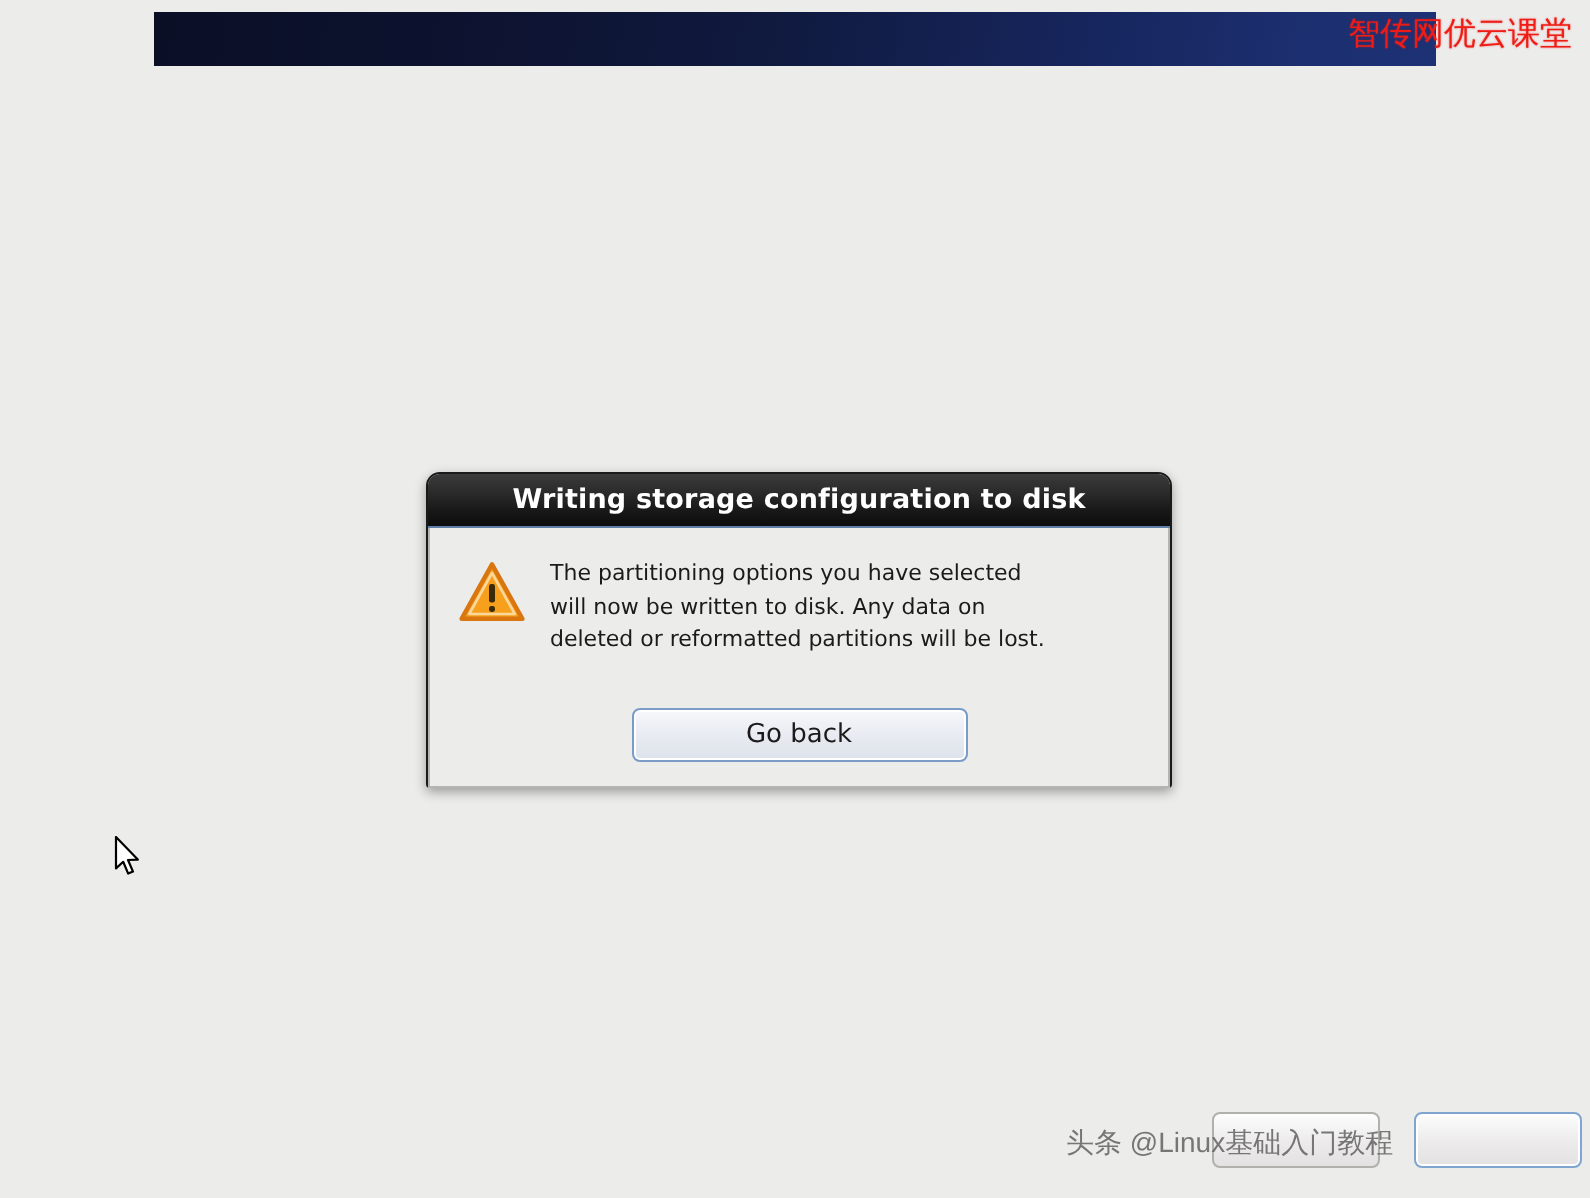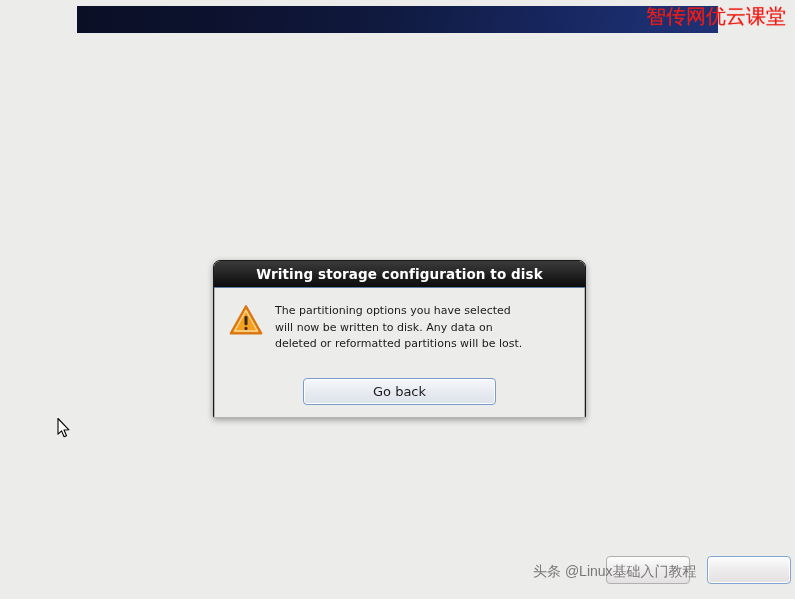--- a/index.html
+++ b/index.html
@@ -29,22 +29,22 @@
                 #16255c 72%,
                 #1c2f70 90%,
                 #1d3175 100%);
   }
 
   
   #banner-watermark {
     position: absolute;
     right: 9px;
     top: 6px;
-    font-family: Liberation Mono, monospace;
-    font-size: 20px;
+    font-family: Liberation Serif, serif;
+    font-size: 16px;
     line-height: 24px;
     color: #ee1c15;
     letter-spacing: 0px;
     white-space: nowrap;
     text-shadow: 0 0 1px rgba(238,28,21,0.6);
   }
 
   
   .nav-btn {
     position: absolute;
@@ -85,21 +85,20 @@
     position: absolute;
     left: 213px;
     top: 236px;
     width: 373px;
     height: 158px;
     border-radius: 7px 7px 2px 2px;
     box-sizing: border-box;
     box-shadow: 0 2px 6px rgba(0,0,0,0.35);
     background: #ececeb;
     border: 1px solid #1a1a1a;
-    margin-top: 24px;
   }
   #dialog-titlebar {
     height: 26px;
     border-radius: 6px 6px 0 0;
     background: linear-gradient(#3a3a3a 0%, #2b2b2b 35%, #161616 75%, #0d0d0d 100%);
     border-bottom: 1px solid #5d7fa8;
     display: flex;
     align-items: center;
     justify-content: center;
   }
@@ -150,21 +149,21 @@
     font-size: 13px;
     color: #1b1b1b;
     display: flex;
     align-items: center;
     justify-content: center;
     box-sizing: border-box;
     padding: 0 10px;
     font-family: "DejaVu Sans", "Liberation Sans", sans-serif;
   }
   #go-back-button {
-    width: 193px;
+    width: 168px;
     border: 1px solid #7a9cc6;
     background: linear-gradient(#f6f8fb, #e7eaf0 55%, #dde2ea);
     box-shadow: inset 0 0 0 1px #ffffff;
   }
   #write-changes-button {
     width: 166px;
     border: 1px solid #b2b0ad;
     background: linear-gradient(#fdfdfd, #efeeed 55%, #e5e3e2);
   }
 

